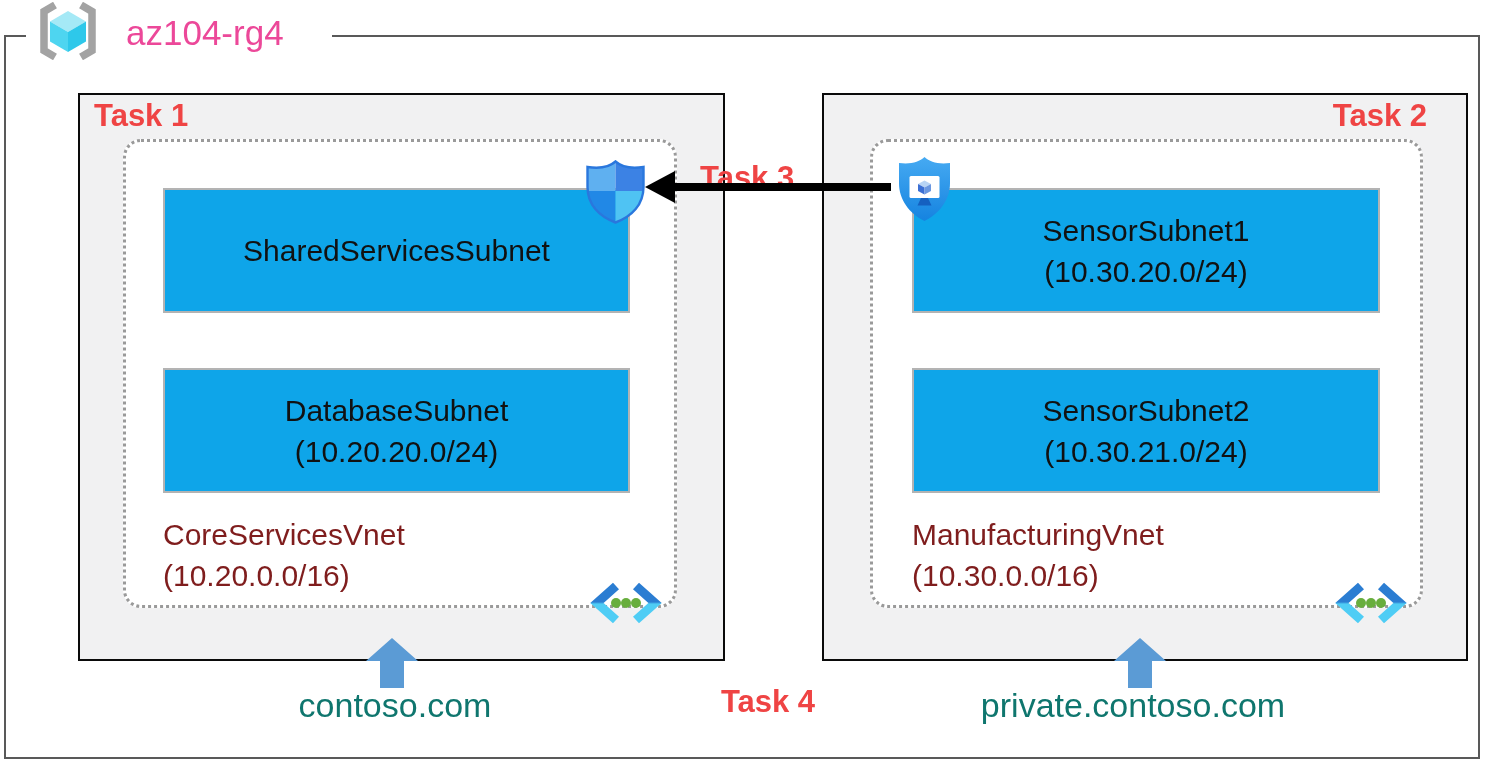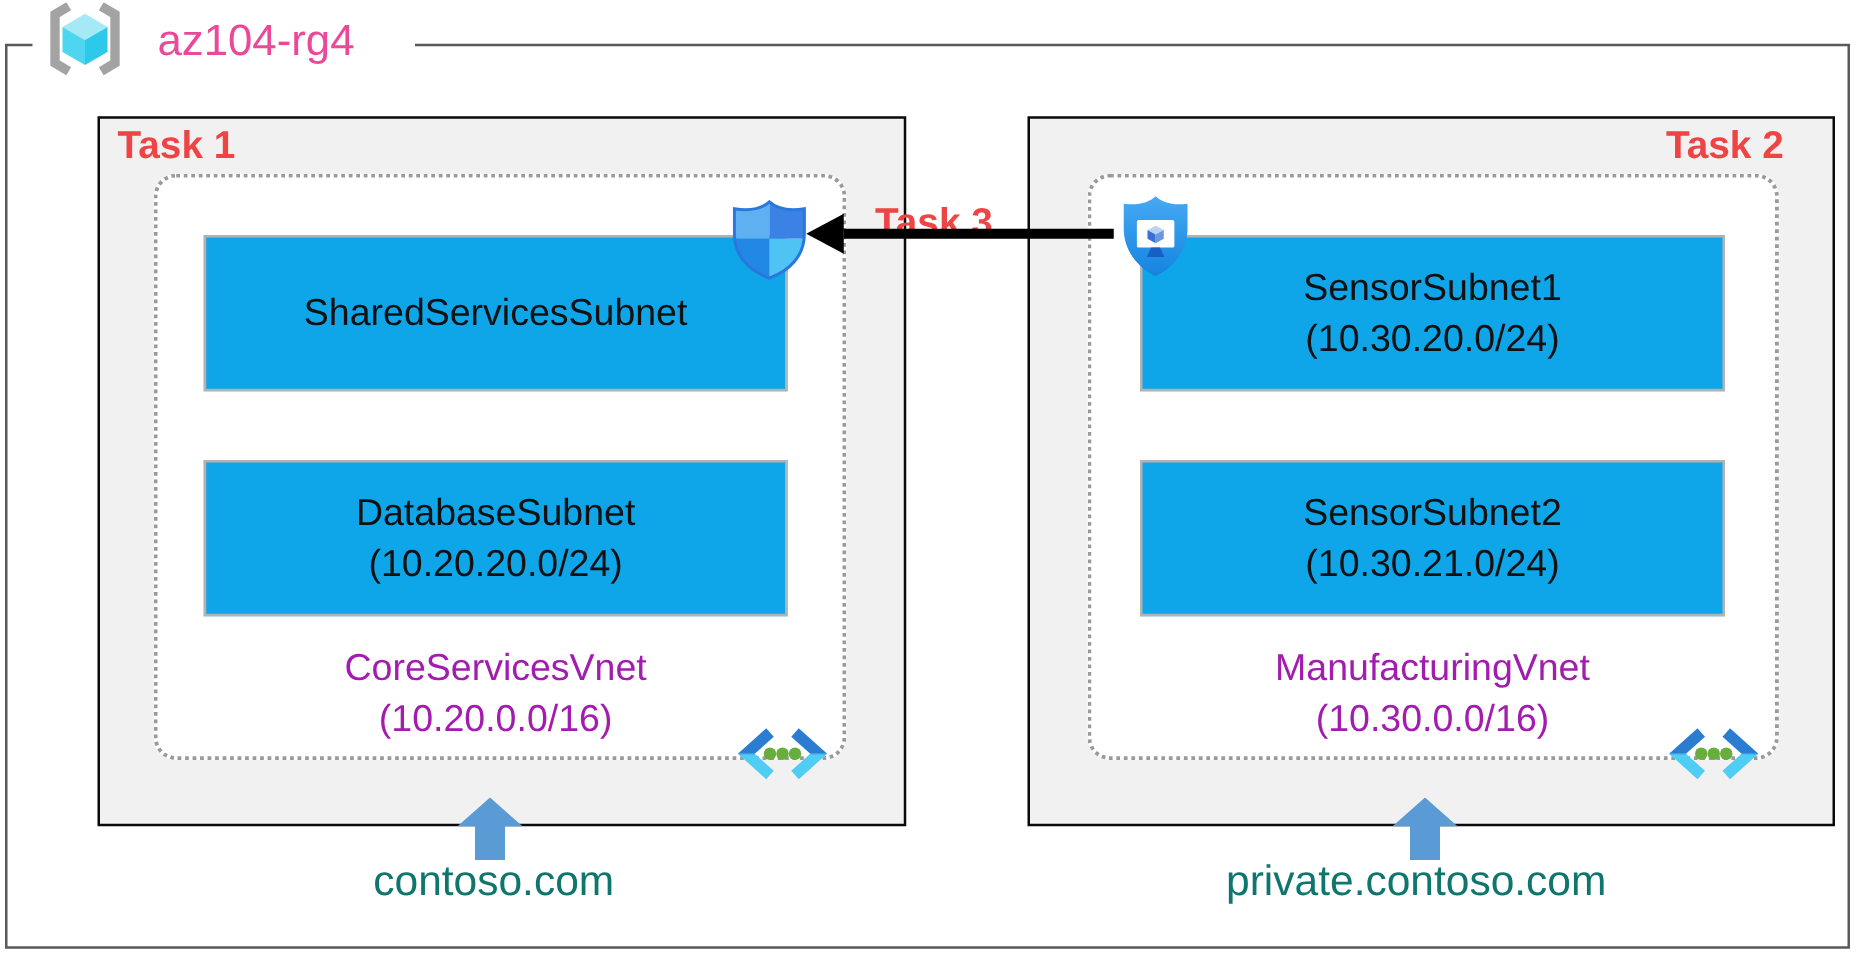--- a/index.html
+++ b/index.html
@@ -41,22 +41,22 @@
     position:absolute;width:467px;height:125px;z-index:3;background:#0ea5e9;
     border:2px solid #b3b3b3;box-sizing:border-box;
     display:flex;flex-direction:column;align-items:center;justify-content:center;
     font-size:30px;line-height:41px;text-align:center;color:#111;
   }
   .sn-l{left:163px;}
   .sn-r{left:912px;width:468px;}
   .row1{top:188px;}
   .row2{top:340px;margin-top:28px;}
   .vnet-label{
-    position:absolute;top:514px;z-index:3;text-align:center;
-    font-size:30px;line-height:41px;color:#a21caf;
+    position:absolute;top:514px;z-index:3;text-align:left;
+    font-size:30px;line-height:41px;color:#7f1d1d;
   }
   .vl-l{left:163px;width:467px;}
   .vl-r{left:912px;width:468px;}
   .icon{position:absolute;z-index:5;line-height:0;}
   .nsg-icon{left:586px;top:160px;}
   .asg-icon{left:897px;top:155px;}
   .vnet-icon-1{left:589px;top:582px;}
   .vnet-icon-2{left:1334px;top:582px;}
   .flow-line{
     position:absolute;left:675px;top:183px;width:216px;height:8px;
@@ -200,15 +200,16 @@
       <polygon points="26,0 52,23 38,23 38,50 14,50 14,23 0,23" fill="#5b9bd5"></polygon>
     </svg>
   </div>
   <div class="dns-arrow a2">
     <svg width="52" height="50" viewBox="0 0 52 50">
       <polygon points="26,0 52,23 38,23 38,50 14,50 14,23 0,23" fill="#5b9bd5"></polygon>
     </svg>
   </div>
 
   <div class="dns-label dns-l">contoso.com</div>
+  <div class="task-tag tag-4">Task 4</div>
   <div class="dns-label dns-r">private.contoso.com</div>
 
 </div>
 
 </body></html>

